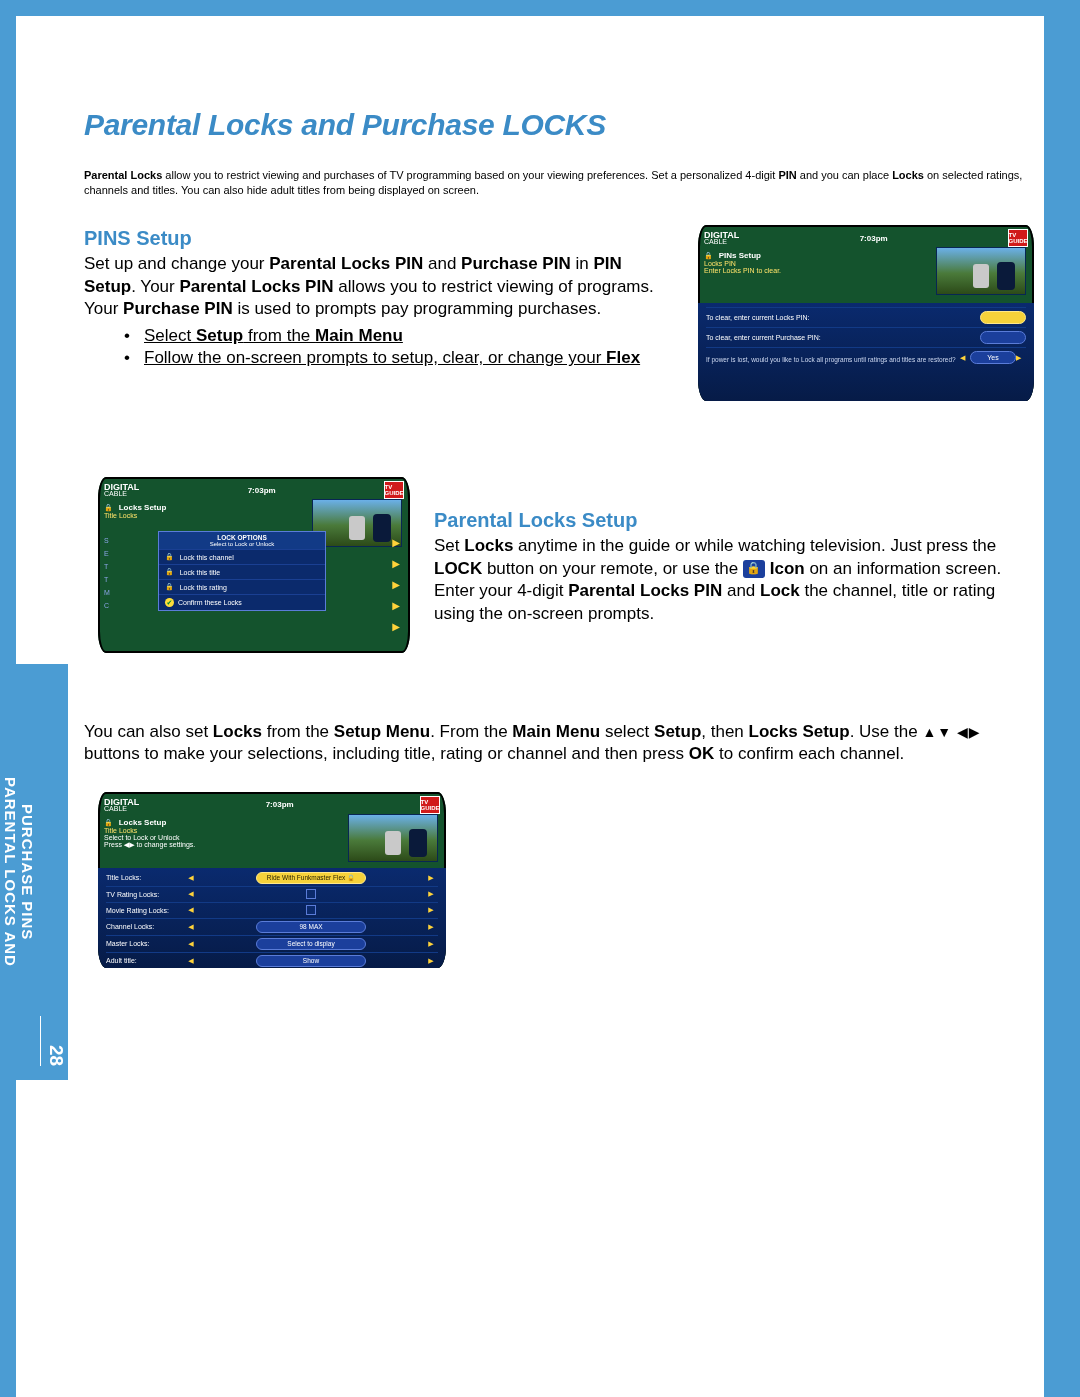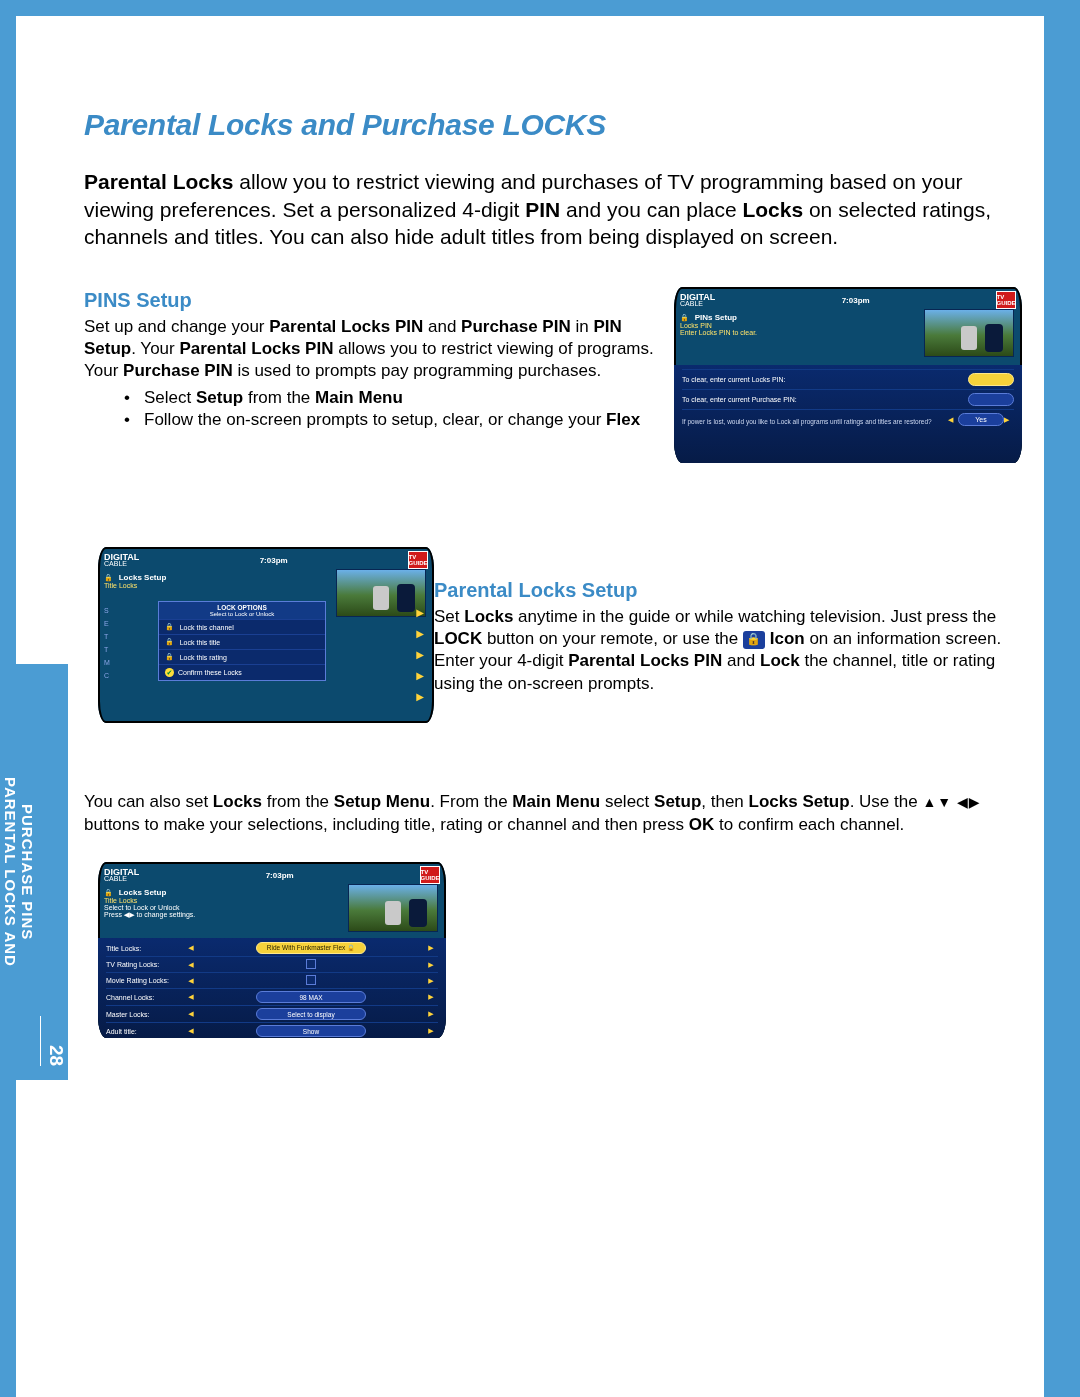--- a/index.html
+++ b/index.html
@@ -5,32 +5,32 @@
   * { box-sizing: border-box; margin: 0; padding: 0; }
   html, body { width: 1080px; height: 1397px; font-family: "Myriad Pro", "Segoe UI", Arial, sans-serif; }
   body { background: #fff; }
 
   .outer-frame { position: absolute; left: 0; top: 0; width: 1080px; height: 1397px; border: 16px solid #4b9cd3; border-right: 36px solid #4b9cd3; border-bottom: none; }
 
   .content { position: absolute; left: 84px; top: 108px; width: 950px; }
 
   h1.title { font-size: 30px; font-style: italic; color: #3b8bc6; font-weight: 600; letter-spacing: -0.3px; margin-bottom: 26px; }
 
-  p.intro { font-size: 21px; line-height: 1.32; color: #000; }
+  p.intro { font-size: 11px; line-height: 1.32; color: #000; }
   strong { font-weight: 700; }
 
   h2.subhead { font-size: 20px; color: #3b8bc6; font-weight: 700; margin-bottom: 2px; }
 
-  .row { display: flex; align-items: flex-start; margin-top: 8px; }
+  .row { display: flex; gap: 24px; align-items: flex-start; }
   .col-text { flex: 1 1 auto; font-size: 17px; line-height: 1.32; }
   ul.bullets { list-style: none; margin-top: 4px; }
-  ul.bullets li { position: relative; padding-left: 20px; margin-left: 40px; }
+  ul.bullets li { position: relative; padding-left: 20px; margin-left: 40px; text-decoration: underline; }
   ul.bullets li::before { content: "•"; position: absolute; left: 0; top: 0; }
 
-  .screenshot { position: relative; width: 348px; height: 176px; background: #0c4a6e; border-radius: 8px/22px; box-shadow: inset 0 0 0 2px #000; overflow: hidden; color: #fff; font-size: 8px; }
+  .screenshot { position: relative; width: 348px; height: 176px; background: #14532d; border-radius: 8px/22px; box-shadow: inset 0 0 0 2px #000; overflow: hidden; color: #fff; font-size: 8px; }
   .screenshot .topbar { display:flex; align-items:center; justify-content:space-between; padding: 4px 6px 2px; }
   .screenshot .brand { font-size: 9px; font-weight: 700; line-height: 0.9; }
   .screenshot .brand small { display:block; font-size: 7px; font-weight: 400; }
   .screenshot .time { font-size: 8px; font-weight: 700; }
   .screenshot .tvg { width: 20px; height: 18px; background: #d01a1a; color: #fff; font-size: 6px; font-weight: 700; display:flex; align-items:center; justify-content:center; border: 1px solid #fff; }
   .screenshot .heading-row { display:flex; align-items:center; gap:4px; padding: 2px 6px 0; font-weight:700; font-size: 8px; color:#fff; }
   .screenshot .sub-row { padding: 0 6px 4px; font-size: 7px; color: #ffe36a; }
   .screenshot .photo { position:absolute; right:8px; top:22px; width: 90px; height: 48px; background: linear-gradient(180deg, #6bb0e8 0%, #4a7a3a 55%, #2c4a18 100%); border:1px solid #082653; }
   .screenshot .photo::after { content:""; position:absolute; right:10px; bottom:4px; width:18px; height:28px; background:#0a1a3a; border-radius:4px; }
   .screenshot .photo::before { content:""; position:absolute; right:36px; bottom:6px; width:16px; height:24px; background:#c9c9c9; border-radius:3px; }

